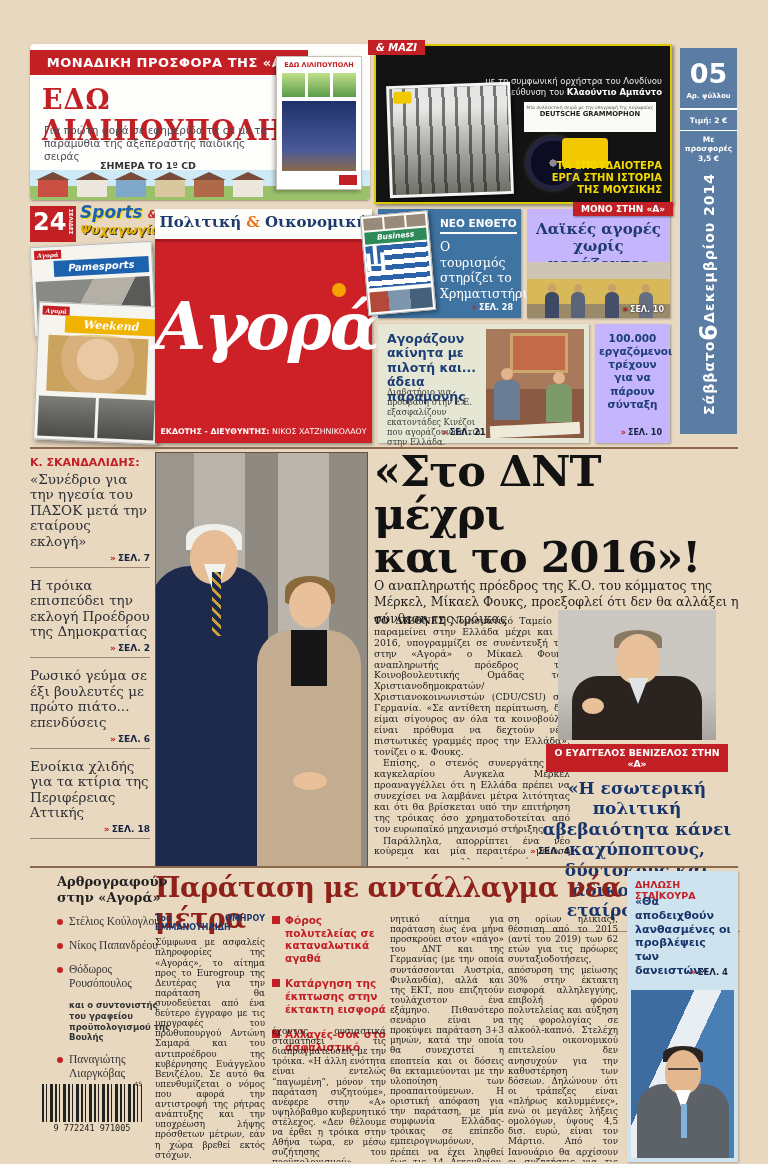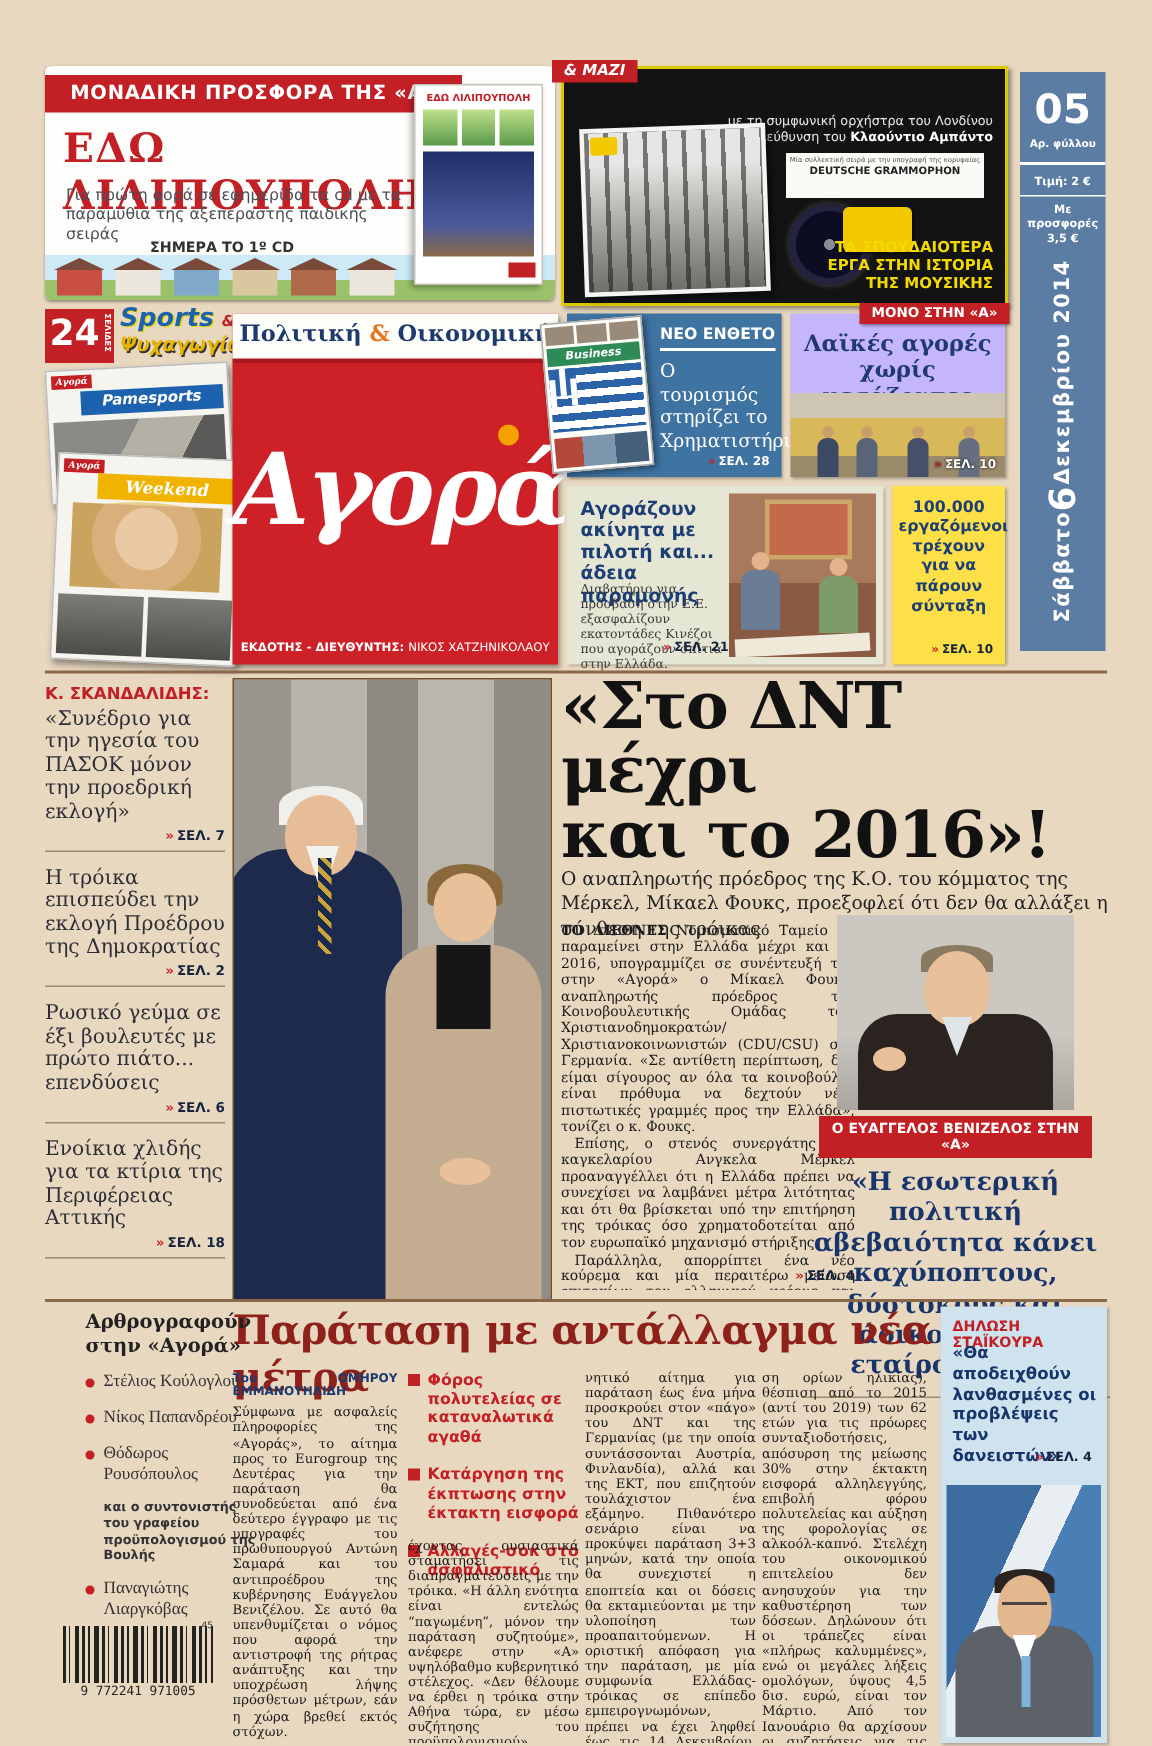--- a/index.html
+++ b/index.html
@@ -143,21 +143,21 @@
   .property-page{position:absolute;left:64px;bottom:6px;color:#16233f;font-size:8.5px;font-weight:bold;}
   .property-photo{position:absolute;right:5px;top:5px;width:98px;height:109px;
       background:linear-gradient(180deg,#a8795a 0 55%,#8a5a42 55%);overflow:hidden;}
   .painting{position:absolute;left:24px;top:4px;width:52px;height:34px;background:#c46a4a;border:3px solid #c9a86a;}
   .figure-a{position:absolute;left:8px;bottom:18px;width:26px;height:40px;border-radius:8px 8px 0 0;background:#6a7d94;}
   .figure-a::before{content:"";position:absolute;top:-12px;left:7px;width:12px;height:12px;border-radius:50%;background:#e3b48b;}
   .figure-b{position:absolute;right:12px;bottom:16px;width:26px;height:38px;border-radius:8px 8px 0 0;background:#7d9a6a;}
   .figure-b::before{content:"";position:absolute;top:-12px;left:7px;width:12px;height:12px;border-radius:50%;background:#e3b48b;}
   .papers{position:absolute;left:4px;bottom:2px;width:90px;height:12px;background:#efe9da;transform:rotate(-3deg);}
 
-  .pension-box{left:595px;top:324px;width:75px;height:119px;background:#fde047;box-shadow:1px 1px 2px rgba(0,0,0,.3);}
+  .pension-box{left:595px;top:324px;width:75px;height:119px;background:#c4b5fd;box-shadow:1px 1px 2px rgba(0,0,0,.3);}
   .pension-title{position:absolute;left:4px;top:8px;width:67px;text-align:center;color:#1c3e74;font-weight:bold;
       font-size:10.5px;line-height:1.25;}
   .pension-page{position:absolute;right:8px;bottom:6px;color:#16233f;font-size:8px;font-weight:bold;}
 
   .rule{height:2px;background:#8a684a;}
 
   
   .sidebar{left:30px;top:456px;width:120px;}
   .sb-kicker{color:#c32026;font-weight:bold;font-size:11px;margin-bottom:3px;}
   .sb-text{color:#2e2e36;font-family:"DejaVu Serif",serif;font-size:13.5px;line-height:1.14;}
@@ -396,21 +396,21 @@
     <div class="pension-page">
       <span class="chev">»</span><span>ΣΕΛ. 10</span>
     </div>
   </div>
 
   <div class="abs rule" style="left:30px;top:447px;width:708px;"></div>
 
   <div class="abs sidebar">
     <div>
       <div class="sb-kicker">Κ. ΣΚΑΝΔΑΛΙΔΗΣ:</div>
-      <div class="sb-text">«Συνέδριο για την ηγεσία του ΠΑΣΟΚ μόνον την προεδρική εκλογή»</div>
+      <div class="sb-text">«Συνέδριο για την ηγεσία του ΠΑΣΟΚ μετά την εταίρους εκλογή»</div>
       <div class="page-row"><span class="chev">»</span><span>ΣΕΛ. 7</span></div>
     </div>
     <div>
       <div class="sb-text">Η τρόικα επισπεύδει την εκλογή Προέδρου της Δημοκρατίας</div>
       <div class="page-row"><span class="chev">»</span><span>ΣΕΛ. 2</span></div>
     </div>
     <div>
       <div class="sb-text">Ρωσικό γεύμα σε έξι βουλευτές με πρώτο πιάτο... επενδύσεις</div>
       <div class="page-row"><span class="chev">»</span><span>ΣΕΛ. 6</span></div>
     </div>

